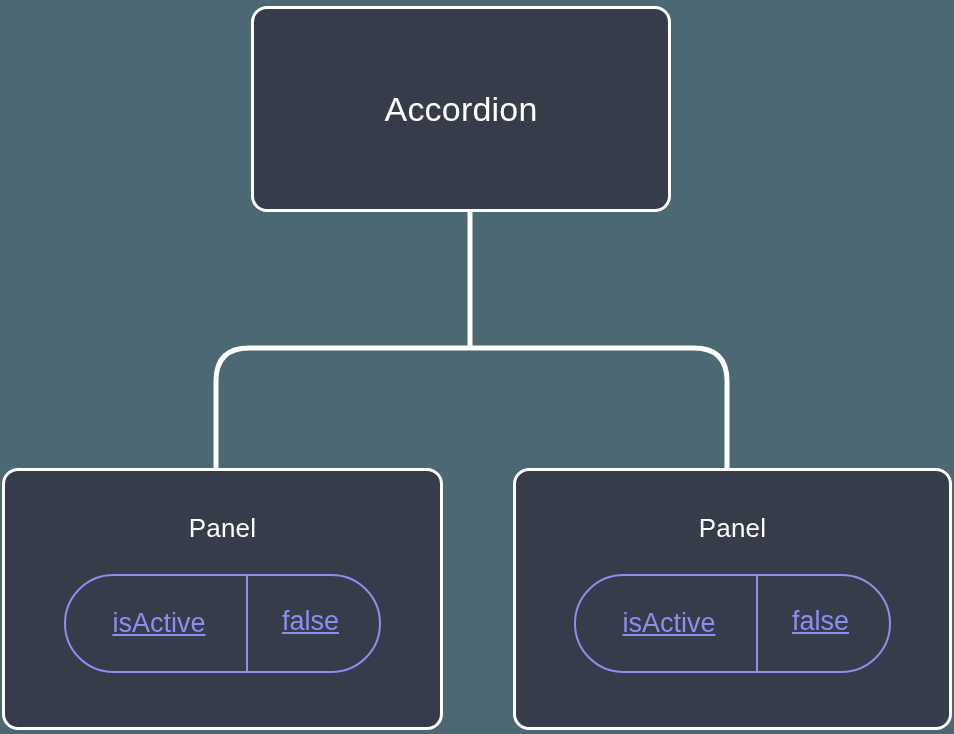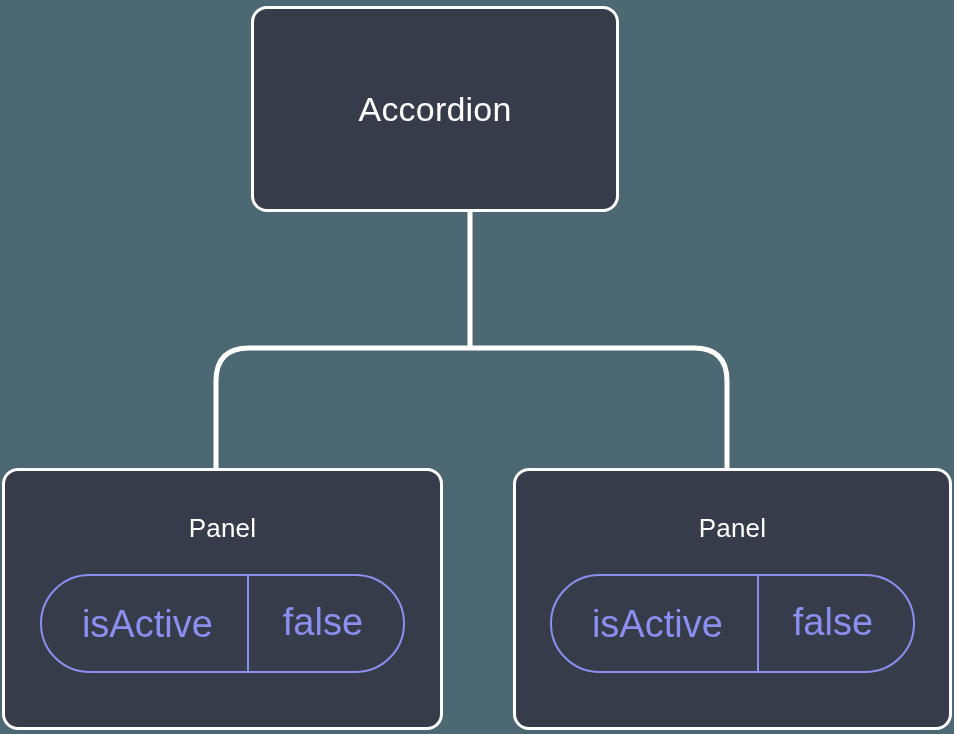--- a/index.html
+++ b/index.html
@@ -30,21 +30,21 @@
     background: #373c4b;
     border: 3px solid #ffffff;
     border-radius: 16px;
     display: flex;
     flex-direction: column;
     align-items: center;
   }
   .node-root {
     left: 251px;
     top: 6px;
-    width: 368px;
+    width: 420px;
     height: 206px;
     justify-content: center;
   }
   .node-leaf-left {
     left: 2px;
     top: 468px;
     width: 441px;
     height: 262px;
     justify-content: flex-start;
     padding-top: 44px;
@@ -76,24 +76,25 @@
     border: 2px solid #8b8ff0;
     border-radius: 999px;
     height: 99px;
     overflow: hidden;
   }
   .prop-cell {
     display: flex;
     align-items: center;
     justify-content: center;
     color: #8b8ff0;
-    font-size: 38px;
+    font-size: 27px;
     line-height: 1;
     white-space: nowrap;
     box-sizing: border-box;
+    text-decoration: underline;
   }
   .prop-key {
     padding: 0 34px 0 40px;
     min-width: 180px;
   }
   .prop-value {
     padding: 0 40px 4px 34px;
     min-width: 112px;
     border-left: 2px solid #8b8ff0;
   }

